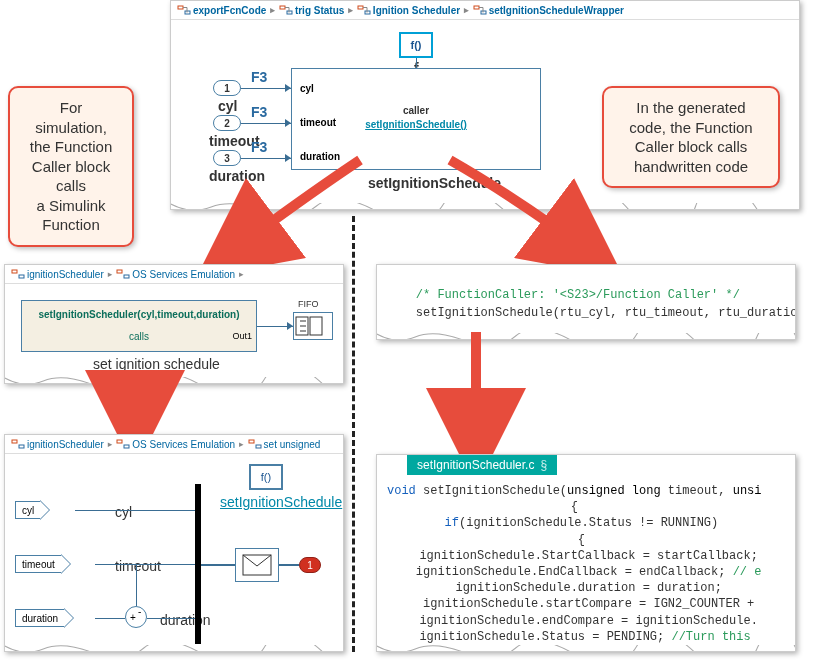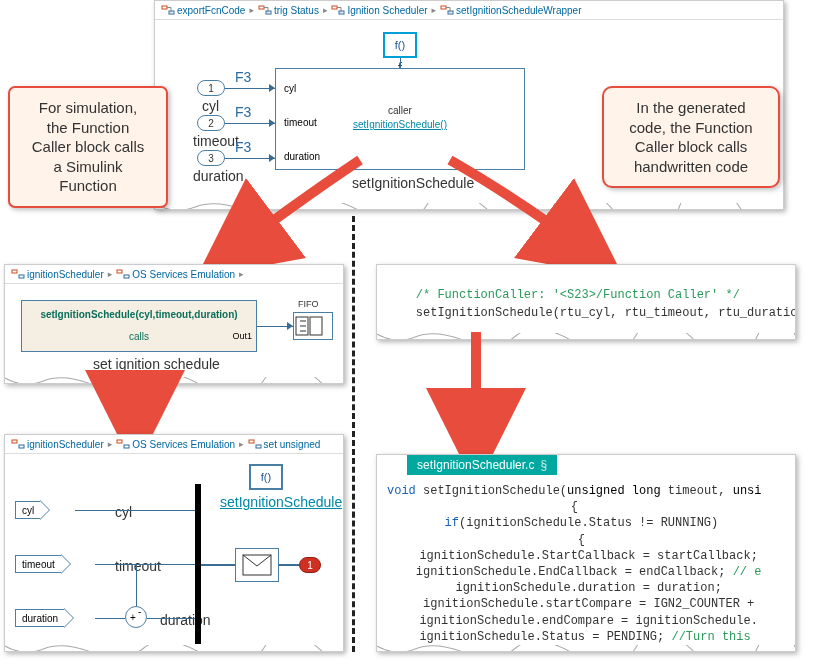--- a/index.html
+++ b/index.html
@@ -175,21 +175,21 @@
   .term {
     position: absolute; width: 22px; height: 16px;
     background: #d03020; border-radius: 10px;
     display: flex; align-items: center; justify-content: center;
     color: #fff; font-size: 10px; border: 1px solid #902016;
   }
 </style>
 </head>
 <body>
 
-<div class="panel" style="left:154px; top:0px; width:630px; height:210px;">
+<div class="panel" style="left:170px; top:0px; width:630px; height:210px;font-weight:bold;">
   <div class="breadcrumb">
     <span class="bc-icon"><svg viewBox="0 0 14 12">
           <rect x="1" y="2" width="5" height="3" fill="#fff" stroke="#d04a1a"></rect>
           <rect x="8" y="7" width="5" height="3" fill="#fff" stroke="#2a6aa0"></rect>
           <path d="M6 3.5 H10 V8.5" stroke="#888" fill="none"></path>
         </svg></span>
     <span>exportFcnCode</span>
     <span class="bc-sep">▸</span>
     <span class="bc-icon"><svg viewBox="0 0 14 12">
           <rect x="1" y="2" width="5" height="3" fill="#fff" stroke="#d04a1a"></rect>
@@ -252,21 +252,21 @@
     <div class="wire-arrow" style="left:114px; top:99px;"></div>
     <div class="wire wire-h" style="left:70px; top:138px; width:50px;"></div>
     <div class="wire-arrow" style="left:114px; top:134px;"></div>
     <div class="wire wire-v" style="left:245px; top:38px; height:10px;"></div>
   </div>
   <div class="torn-bottom"><svg viewBox="0 0 600 14" preserveAspectRatio="none">
         <path d="M0 0 Q20 12 40 4 T90 8 T140 3 T200 10 T260 2 T320 9 T380 4 T440 11 T500 3 T560 9 T600 4 V14 H0 Z" fill="#fff" stroke="#aaa"></path>
       </svg></div>
 </div>
 
-<div class="callout" style="left:8px; top:86px; width:160px;border-radius:7px;">
+<div class="callout" style="left:8px; top:86px; width:126px;">
   <span style="white-space:pre-line;">For simulation,
 the Function
 Caller block calls
 a Simulink
 Function</span>
 </div>
 
 <div class="callout" style="left:602px; top:86px; width:178px;">
   <span style="white-space:pre-line;">In the generated
 code, the Function
@@ -308,21 +308,21 @@
     <span class="bc-sep">▸</span>
     <span class="bc-icon"><svg viewBox="0 0 14 12">
           <rect x="1" y="2" width="5" height="3" fill="#fff" stroke="#d04a1a"></rect>
           <rect x="8" y="7" width="5" height="3" fill="#fff" stroke="#2a6aa0"></rect>
         </svg></span>
     <span>OS Services Emulation</span>
     <span class="bc-sep">▸</span>
   </div>
   <div class="canvas">
     <div class="sl-block" style="left:16px; top:16px; width:236px; height:52px; background:#f4efe2;">
-      <div style="position:absolute; left:0; right:0; top:8px; text-align:center; font-weight:bold; color:#0b6e5b;">setIgnitionSchedule(cyl,timeout,duration)</div>
+      <div style="position:absolute; left:0; right:0; top:8px; text-align:center; font-weight:bold; color:#0b6e5b;">setIgnitionScheduler(cyl,timeout,duration)</div>
       <div style="position:absolute; left:0; right:0; top:30px; text-align:center; color:#0b6e5b;">calls</div>
       <div style="position:absolute; right:4px; top:30px; font-size:9px;">Out1</div>
     </div>
     <div class="sl-label" style="left:88px; top:72px;">set ignition schedule</div>
     <div class="fifo" style="left:288px; top:28px;">
       <svg width="38" height="26" viewBox="0 0 38 26">
           <rect x="2" y="4" width="12" height="18" fill="none" stroke="#333"></rect>
           <rect x="16" y="4" width="12" height="18" fill="none" stroke="#333"></rect>
           <path d="M6 8 H12 M6 13 H12 M6 18 H12" stroke="#333"></path>
         </svg>

